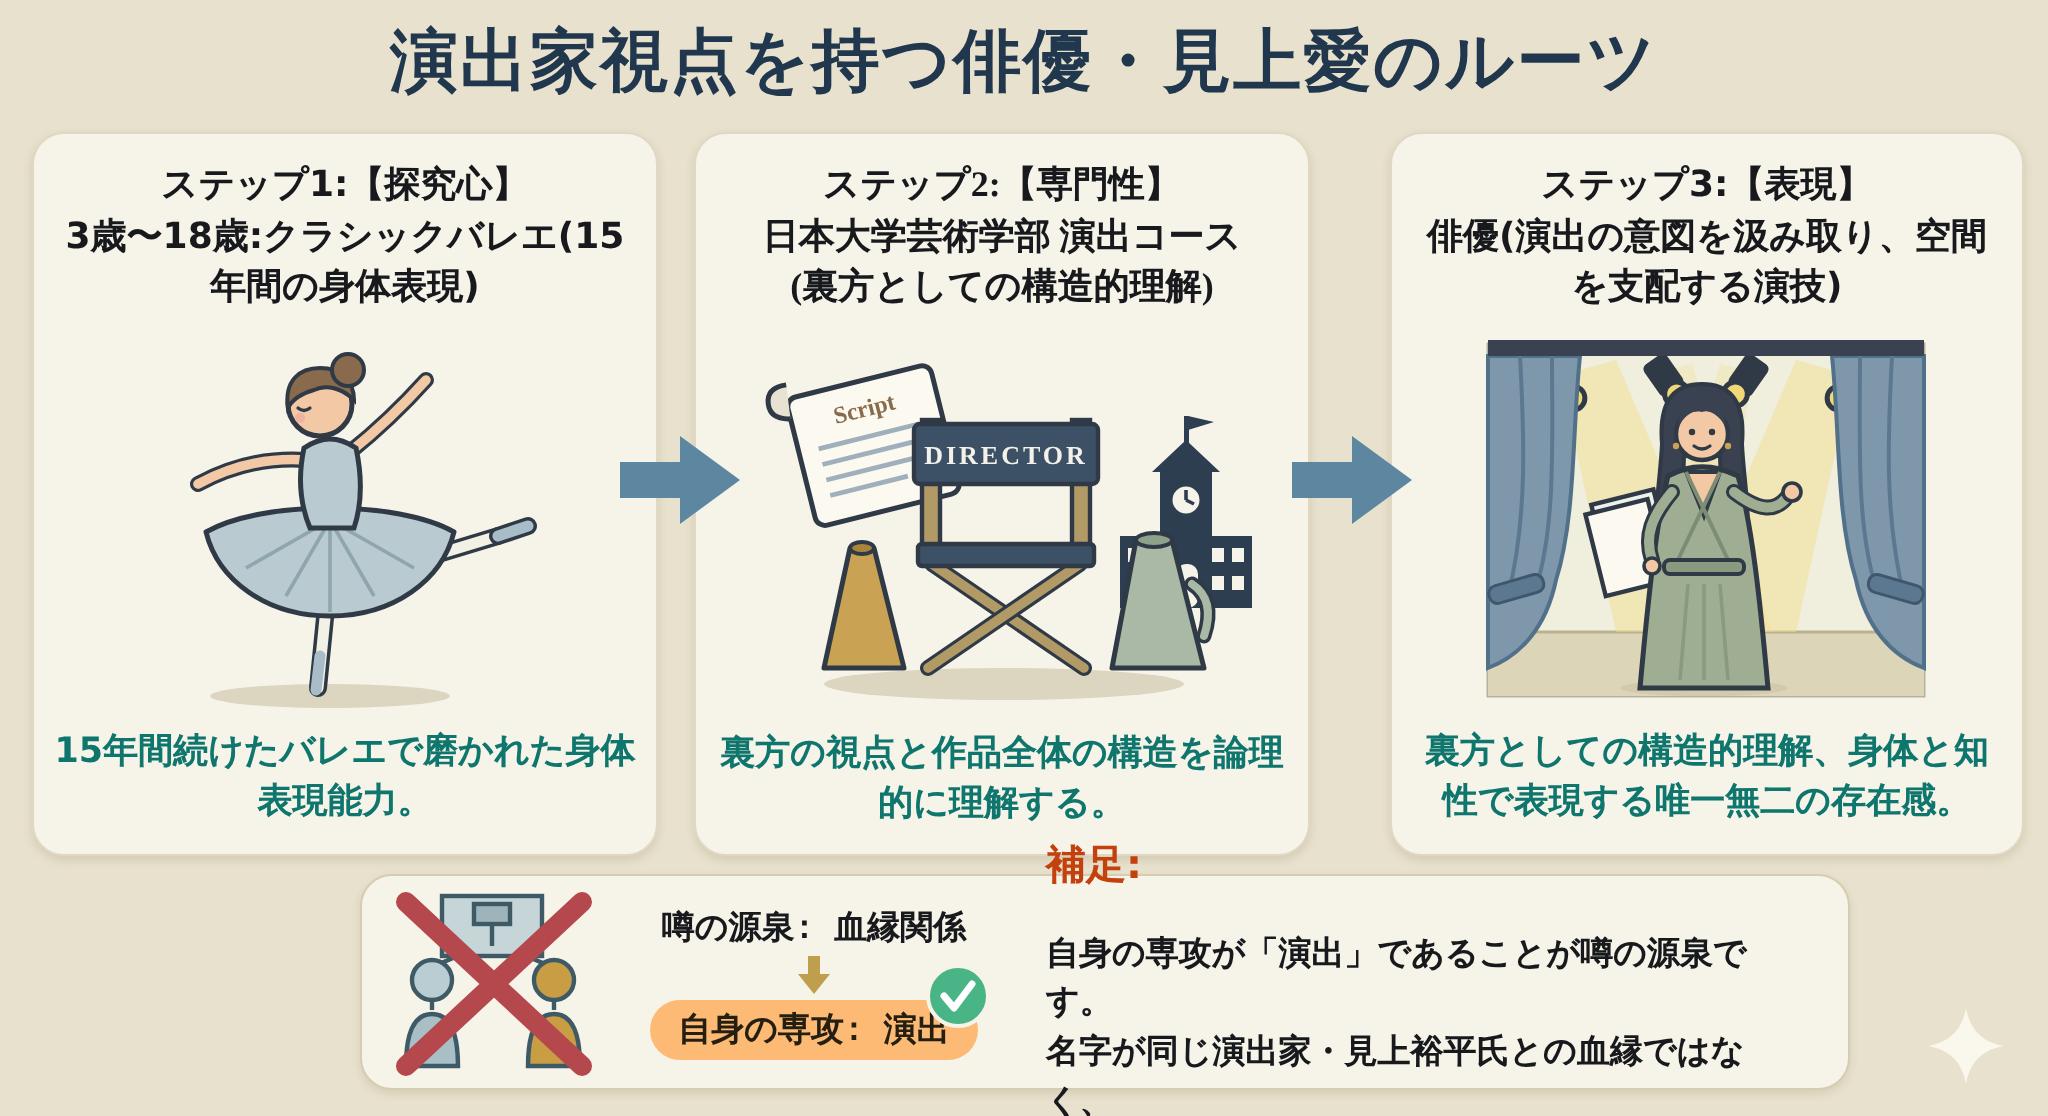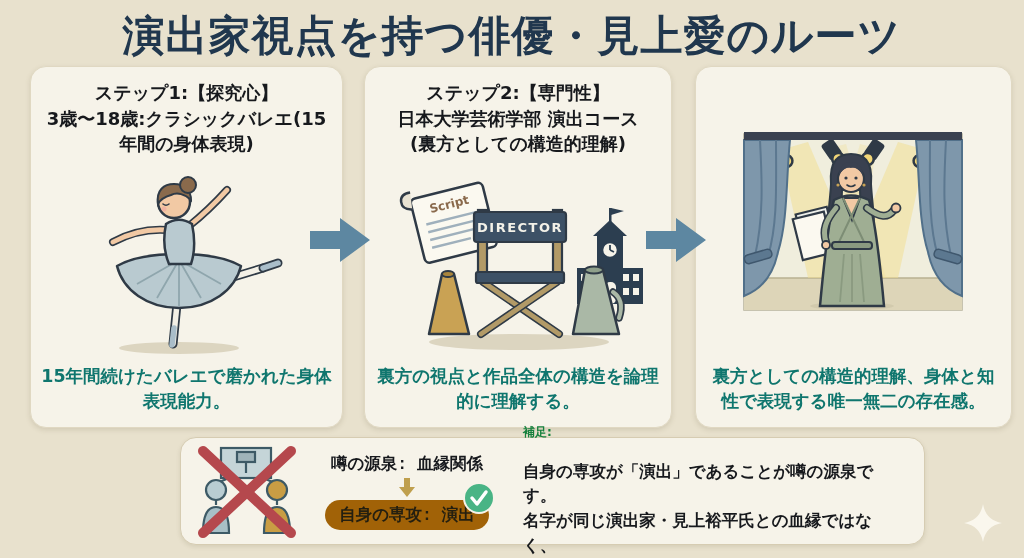--- a/index.html
+++ b/index.html
@@ -8,35 +8,35 @@
     font-family: "DejaVu Sans", "Liberation Sans", sans-serif;
     background:#e8e1cd;
     position:relative;
     overflow:hidden;
   }
   .page { position:absolute; inset:0; }
 
   .title {
     position:absolute; top:8px; left:0; right:0;
     text-align:center;
-    font-size:42px; font-weight:700;
+    font-size:34px; font-weight:700;
     color:#20374e; letter-spacing:1px;
   }
 
   .panel {
     position:absolute; top:66px; height:362px;
     background:#f6f3e9;
     border:1px solid #e0d8c2;
     border-radius:16px;
     box-shadow:0 2px 5px rgba(110,100,70,.18);
     display:flex; flex-direction:column; align-items:center;
     padding:13px 10px 10px;
   }
-  .panel-1 { left:30px;  width:313px; }
-  .panel-2 { left:364px; width:308px; }
+  .panel-1 { left:16px;  width:313px; }
+  .panel-2 { left:347px; width:308px;font-family:Liberation Serif, serif; }
   .panel-3 { left:695px; width:317px; }
 
   .panel-heading {
     font-size:18px; font-weight:700; color:#17191d;
     text-align:center; line-height:1.42;
     white-space:pre-line;
   }
   .panel-illustration {
     flex:1; display:flex; align-items:center; justify-content:center;
     width:100%; overflow:hidden;
@@ -61,27 +61,27 @@
   }
   .family-tree { flex:none; width:108px; height:96px; }
   .rumor-col {
     flex:none; width:192px;
     display:flex; flex-direction:column; align-items:center;font-family:Liberation Mono, monospace;
   }
   .rumor-text { font-size:16.5px; font-weight:700; color:#17191d; }
   .down-arrow { margin:3px 0; line-height:0; }
   .major-pill {
     position:relative;
-    background:#a16207; color:#241f10;
+    background:#fdba74; color:#241f10;
     border-radius:15px; padding:4px 14px;
     font-size:16.5px; font-weight:700;text-align:right;
   }
   .check-badge { position:absolute; top:-18px; right:-6px; line-height:0; }
   .note-col { flex:1; padding-left:10px; }
-  .note-heading { font-size:12px; font-weight:700; color:#15803d; margin-bottom:19px; }
+  .note-heading { font-size:20px; font-weight:700; color:#c2410c; margin-bottom:19px; }
   .note-line { font-size:16.5px; font-weight:700; color:#17191d; line-height:1.5; }
 
   .sparkle { position:absolute; right:22px; bottom:16px; line-height:0; }
 </style>
 </head>
 <body>
 
 <div class="page">
 
   <h1 class="title">演出家視点を持つ俳優・見上愛のルーツ</h1>
@@ -181,20 +181,22 @@
           <ellipse cx="207" cy="106" rx="9" ry="3.5" fill="#8fa08b" stroke="#2f3a46" stroke-width="2"></ellipse>
           <path d="M226,128 q12,8 6,26" stroke="#2f3a46" stroke-width="7.5" fill="none" stroke-linecap="round"></path>
           <path d="M226,128 q12,8 6,26" stroke="#aab8a6" stroke-width="4" fill="none" stroke-linecap="round"></path>
         </g>
       </svg>
     </div>
     <p class="panel-caption">裏方の視点と作品全体の構造を論理的に理解する。</p>
   </section>
 
   <section class="panel panel-3">
+    <h2 class="panel-heading">ステップ3:【表現】
+俳優(演出の意図を汲み取り、空間を支配する演技)</h2>
     <div class="panel-illustration">
       <svg width="235" height="192" viewBox="0 0 235 192">
 
         <rect x="8" y="8" width="218" height="176" fill="#f0eedd" stroke="#b7b29c" stroke-width="1.5"></rect>
         <rect x="8" y="152" width="218" height="32" fill="#ddd5b8"></rect>
         <path d="M8,152 H226" stroke="#b9b190" stroke-width="1.5"></path>
 
         <polygon points="44,24 72,16 130,152 72,152" fill="#f1dd8e" opacity="0.5"></polygon>
         <polygon points="190,24 162,16 104,152 162,152" fill="#f1dd8e" opacity="0.5"></polygon>
         <polygon points="94,22 110,18 150,152 112,152" fill="#f1dd8e" opacity="0.3"></polygon>

